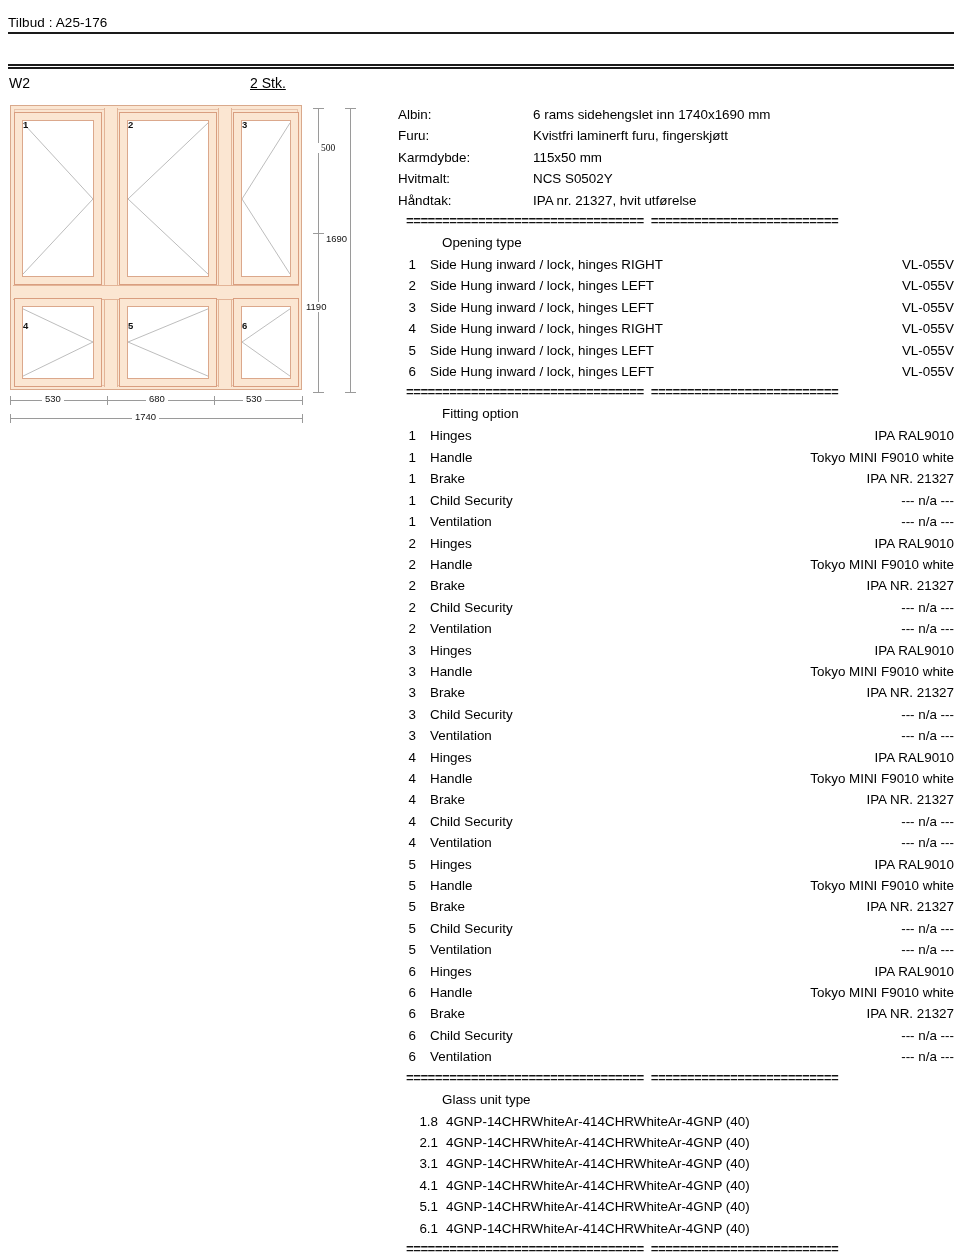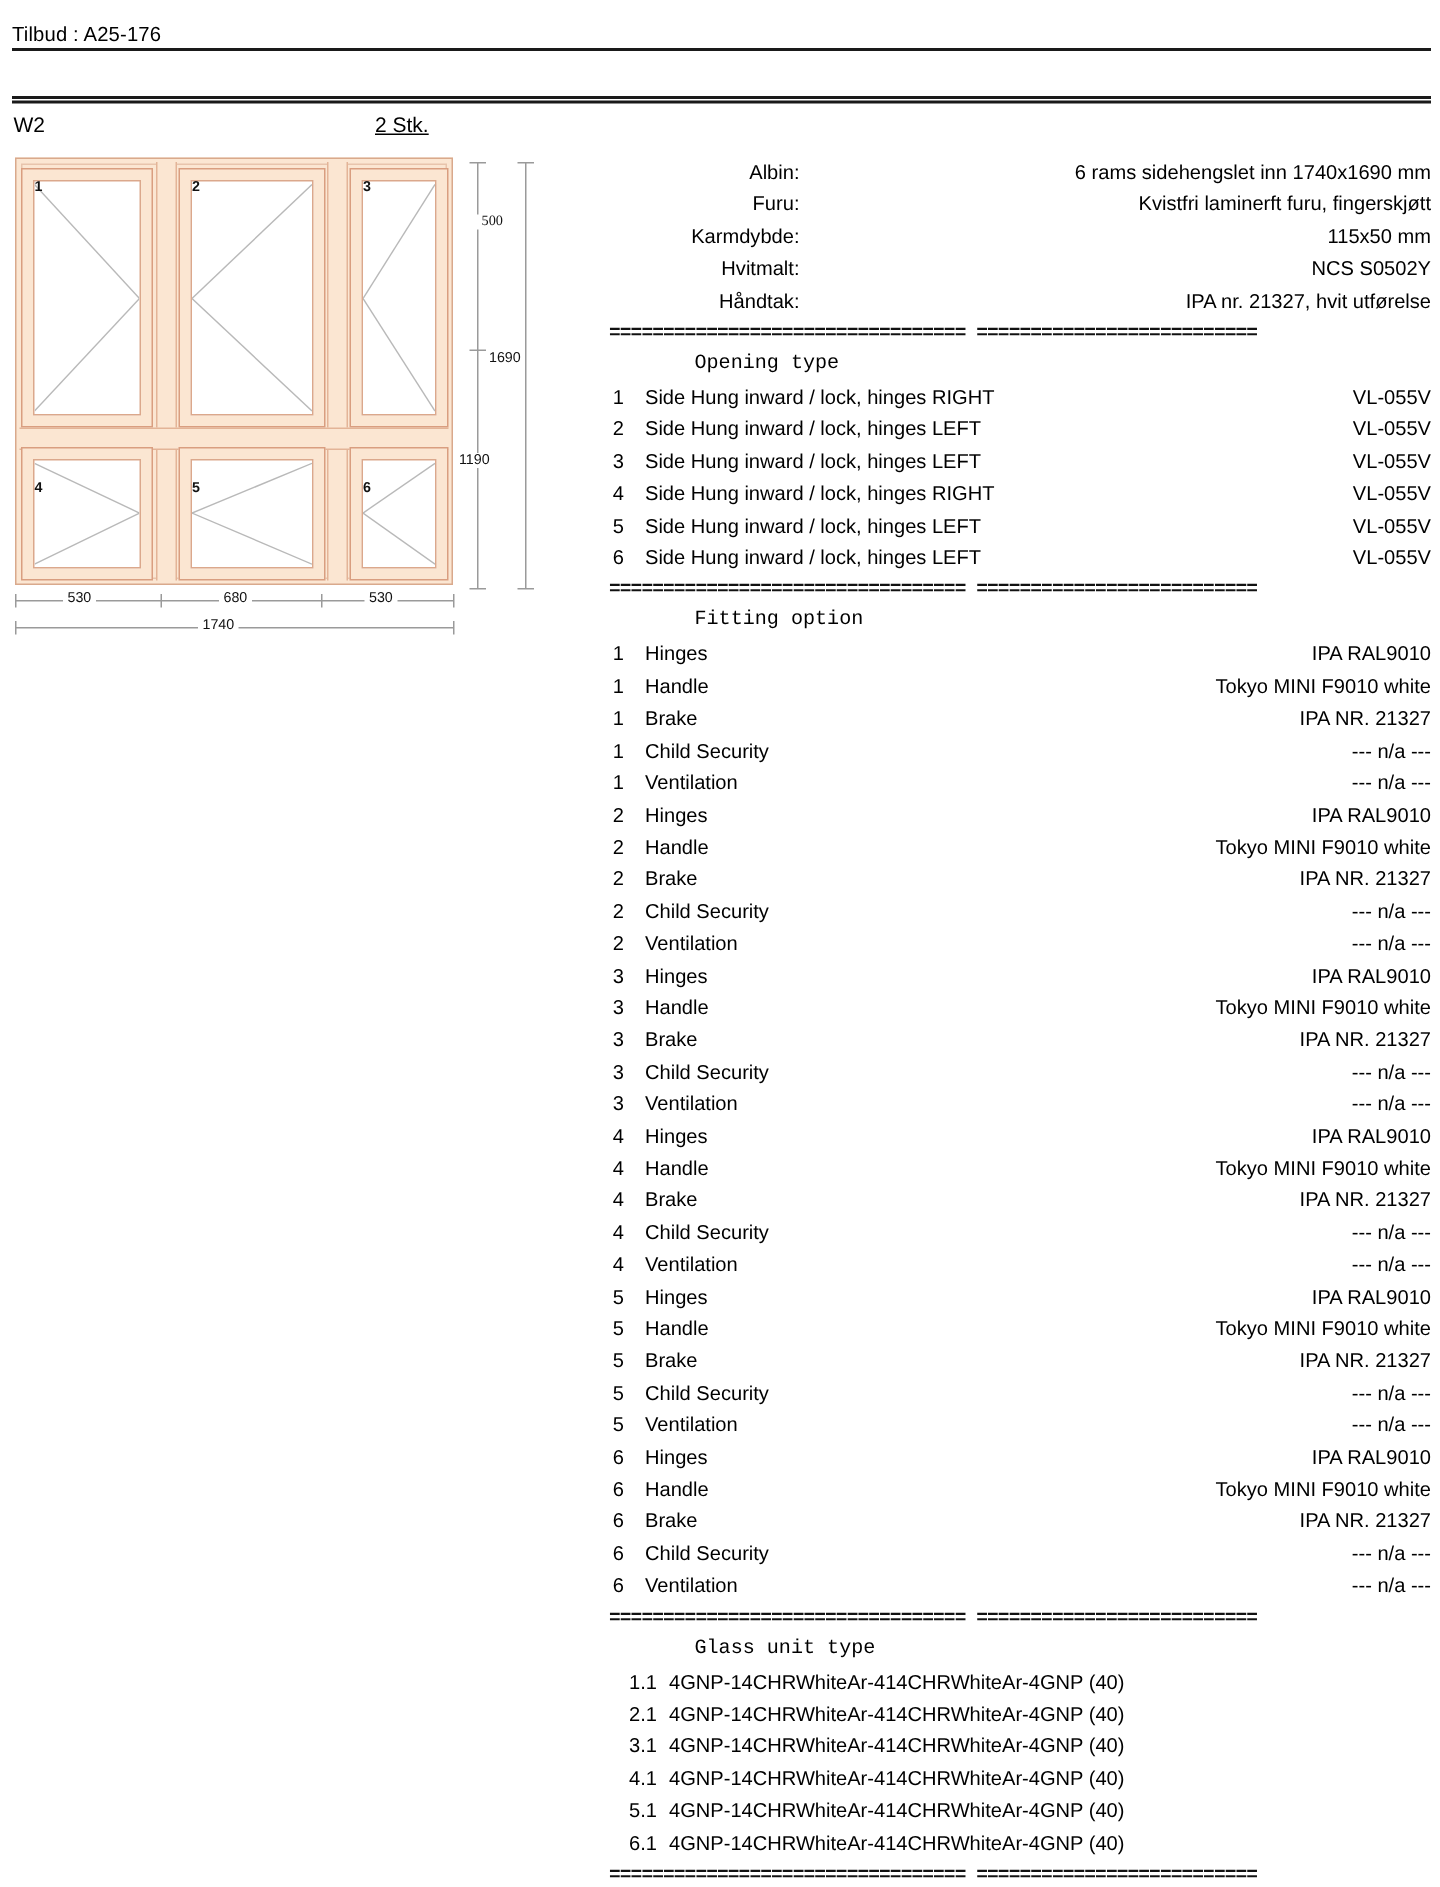--- a/index.html
+++ b/index.html
@@ -160,41 +160,39 @@
   .spec {
     position: absolute;
     left: 398px;
     top: 104px;
     width: 556px;
     font-size: 13.4px;
     line-height: 21.4px;
   }
   .kv {
     display: flex;
-    text-align: right;
   }
   .kv .k { width: 135px; flex: none; }
   .kv .v { flex: 1; }
 
   .sep {
     font-family: "Liberation Mono", monospace;
     font-size: 13px;
     letter-spacing: -0.6px;
     white-space: nowrap;
     margin: 3px 0 2px 8px;
     color: #111;
     font-weight: 700;
     line-height: 16px;
     overflow: hidden;
   }
 
   .section-head {
-    margin-left: 65px;
+    margin-left: 44px;
     line-height: 22px;
-    font-family: Liberation Mono, monospace;
   }
 
   .row {
     display: flex;
     align-items: baseline;
     line-height: 21.4px;
   }
   .row .idx {
     width: 32px;
     flex: none;
@@ -533,21 +531,21 @@
         <div class="lbl">Ventilation</div>
         <div class="val">--- n/a ---</div>
       </div>
   </div>
 
   <div class="sep">================================= ==========================</div>
 
   <div class="section-head">Glass unit type</div>
   <div class="list-glass">
     <div class="row">
-        <div class="idx">1.1</div>
+        <div class="idx">1.8</div>
         <div class="lbl">4GNP-14CHRWhiteAr-414CHRWhiteAr-4GNP (40)</div>
       </div>
     <div class="row">
         <div class="idx">2.1</div>
         <div class="lbl">4GNP-14CHRWhiteAr-414CHRWhiteAr-4GNP (40)</div>
       </div>
     <div class="row">
         <div class="idx">3.1</div>
         <div class="lbl">4GNP-14CHRWhiteAr-414CHRWhiteAr-4GNP (40)</div>
       </div>

